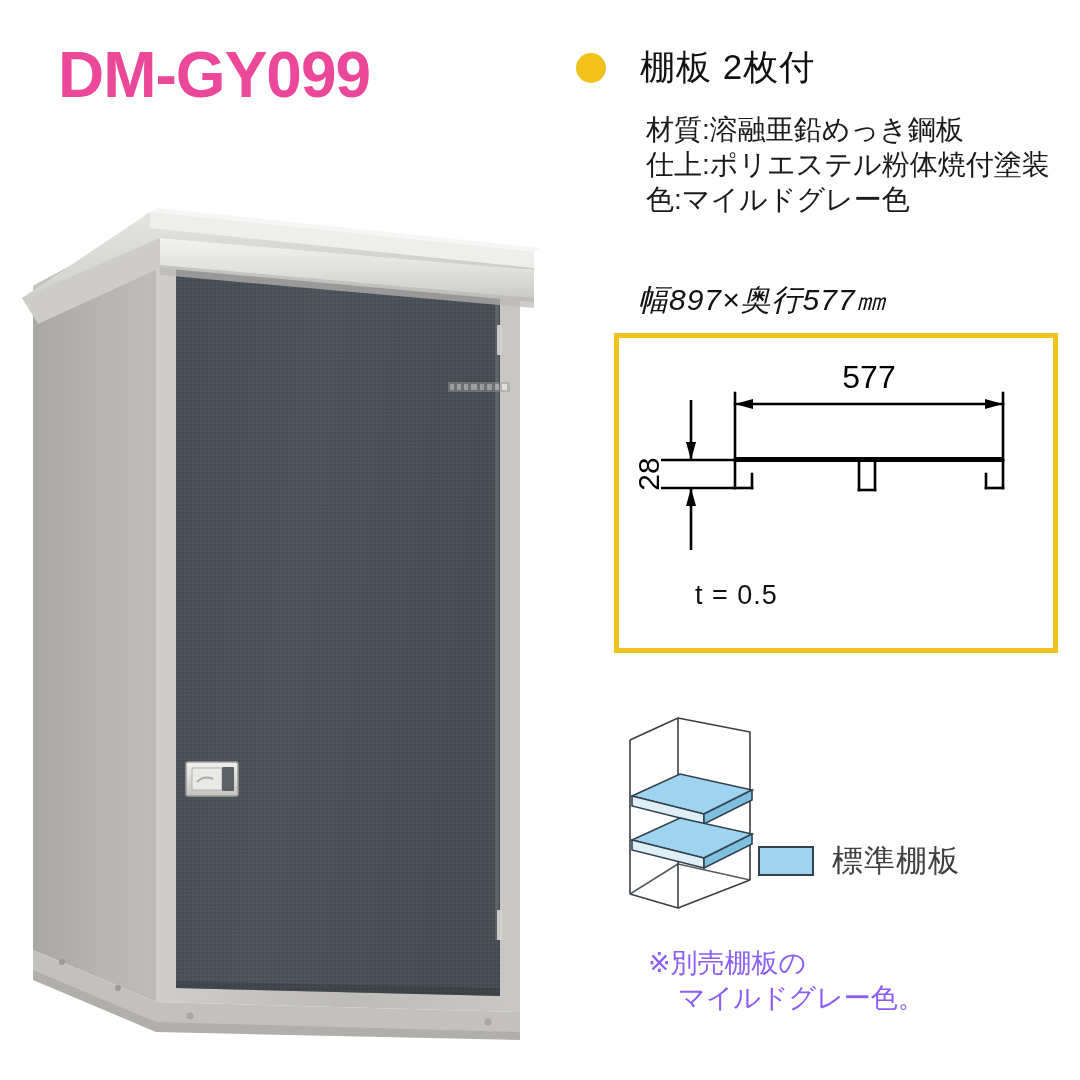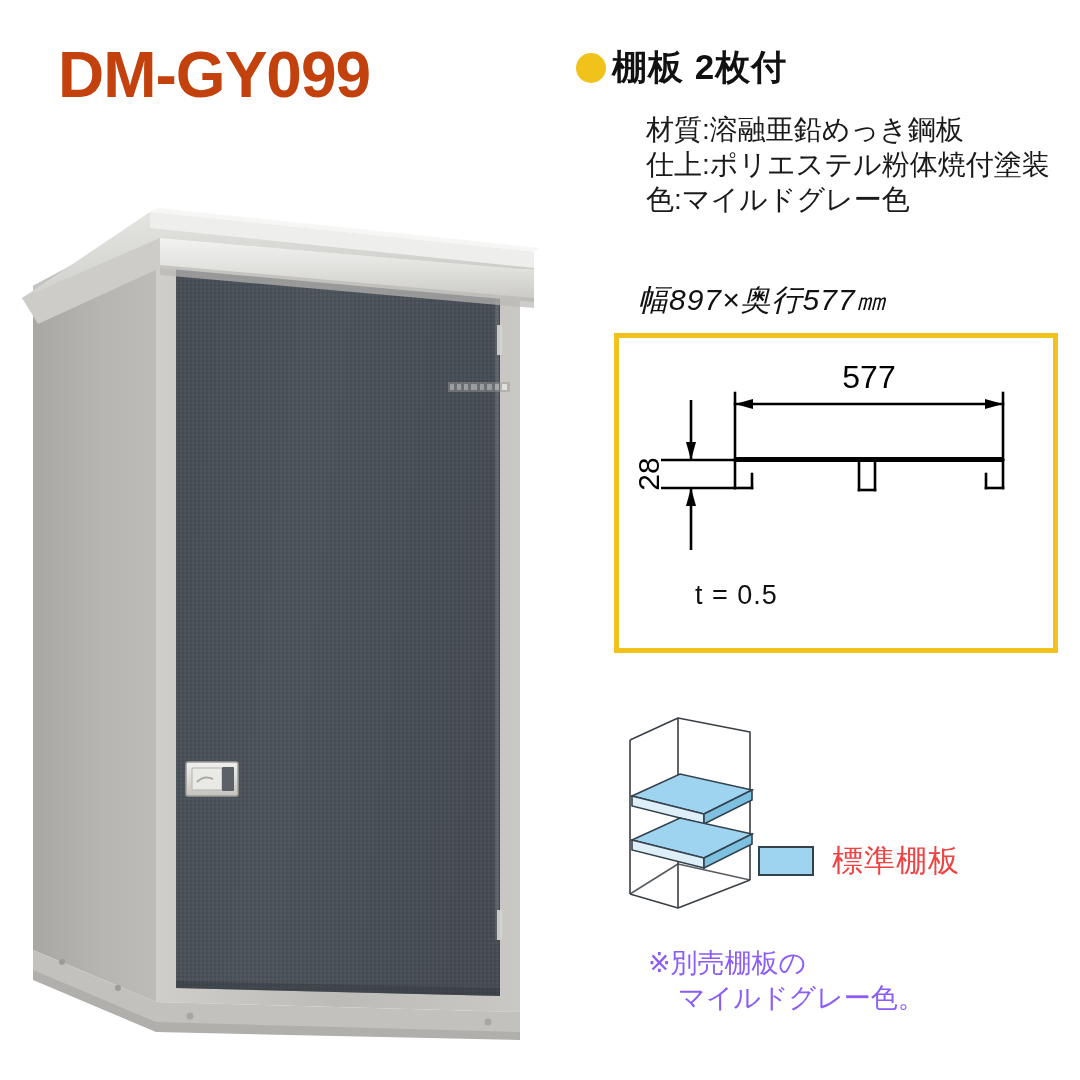--- a/index.html
+++ b/index.html
@@ -26,21 +26,21 @@
   }
 
   
   #model-title {
     position: absolute;
     left: 58px;
     top: 38px;
     font-size: 64px;
     font-weight: bold;
     letter-spacing: -1px;
-    color: #c2410c;
+    color: #ec4899;
     font-family: "Liberation Sans", "DejaVu Sans", sans-serif;
     white-space: nowrap;
   }
 
   #shelf-headline {
     position: absolute;
     left: 576px;
     top: 44px;
     display: flex;
     align-items: center;
@@ -49,23 +49,24 @@
   }
   #shelf-headline .dot {
     width: 30px;
     height: 30px;
     border-radius: 50%;
     background: #f2c21c;
     flex: 0 0 auto;
   }
   #shelf-headline .txt {
     font-size: 35px;
-    font-weight: bold;
+    font-weight: normal;
     color: #111;
     letter-spacing: 1px;
+    margin-left: 28px;
   }
 
   #spec-lines {
     position: absolute;
     left: 646px;
     top: 112px;
     font-size: 28px;
     line-height: 35px;
     color: #1a1a1a;
     white-space: nowrap;
@@ -127,21 +128,21 @@
   }
   #shelf-legend .swatch {
     width: 56px;
     height: 30px;
     background: #9ed4ef;
     border: 2px solid #33414d;
     box-sizing: border-box;
   }
   #shelf-legend .lbl {
     font-size: 31px;
-    color: #ef4444;
+    color: #404040;
     letter-spacing: 1px;
   }
 
   #footnote {
     position: absolute;
     left: 648px;
     top: 946px;
     font-size: 27px;
     line-height: 35px;
     color: #8b5cf6;

